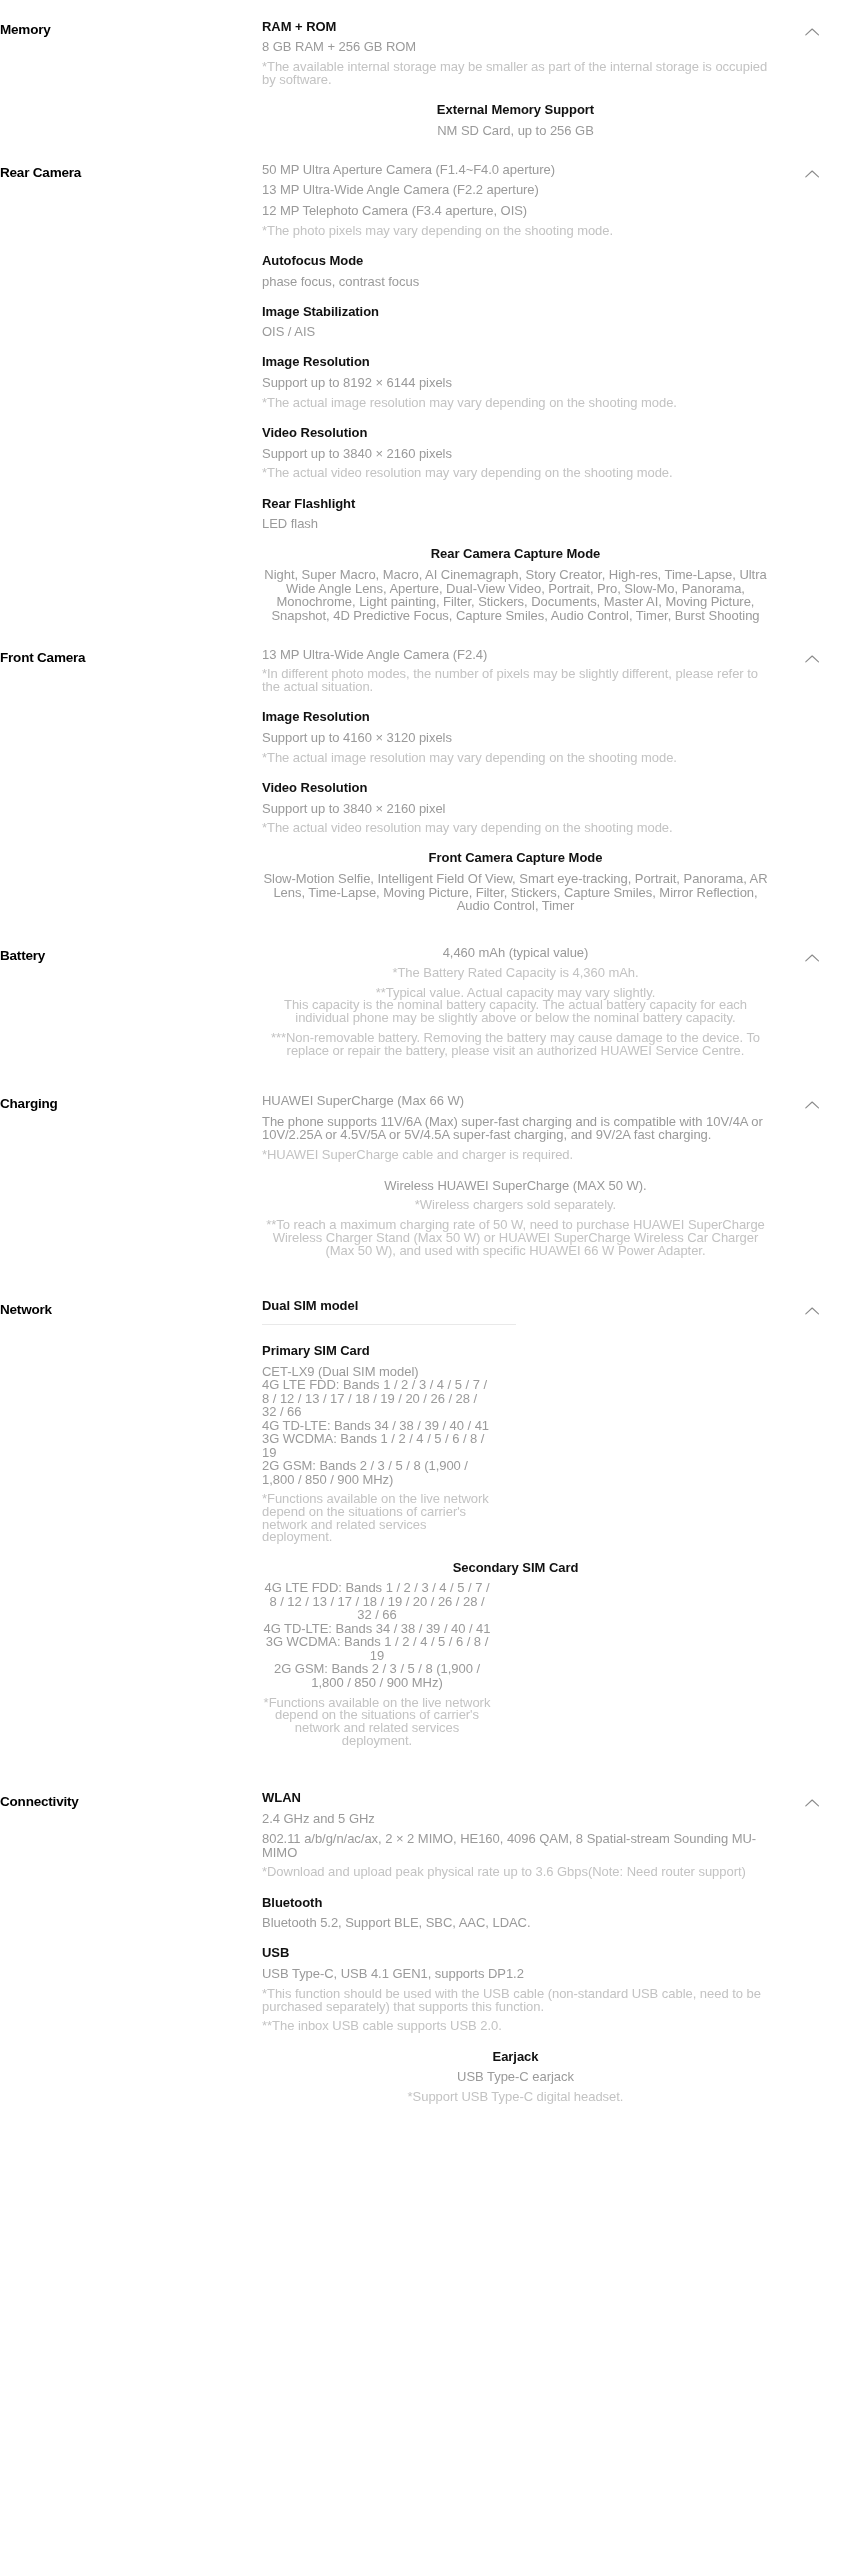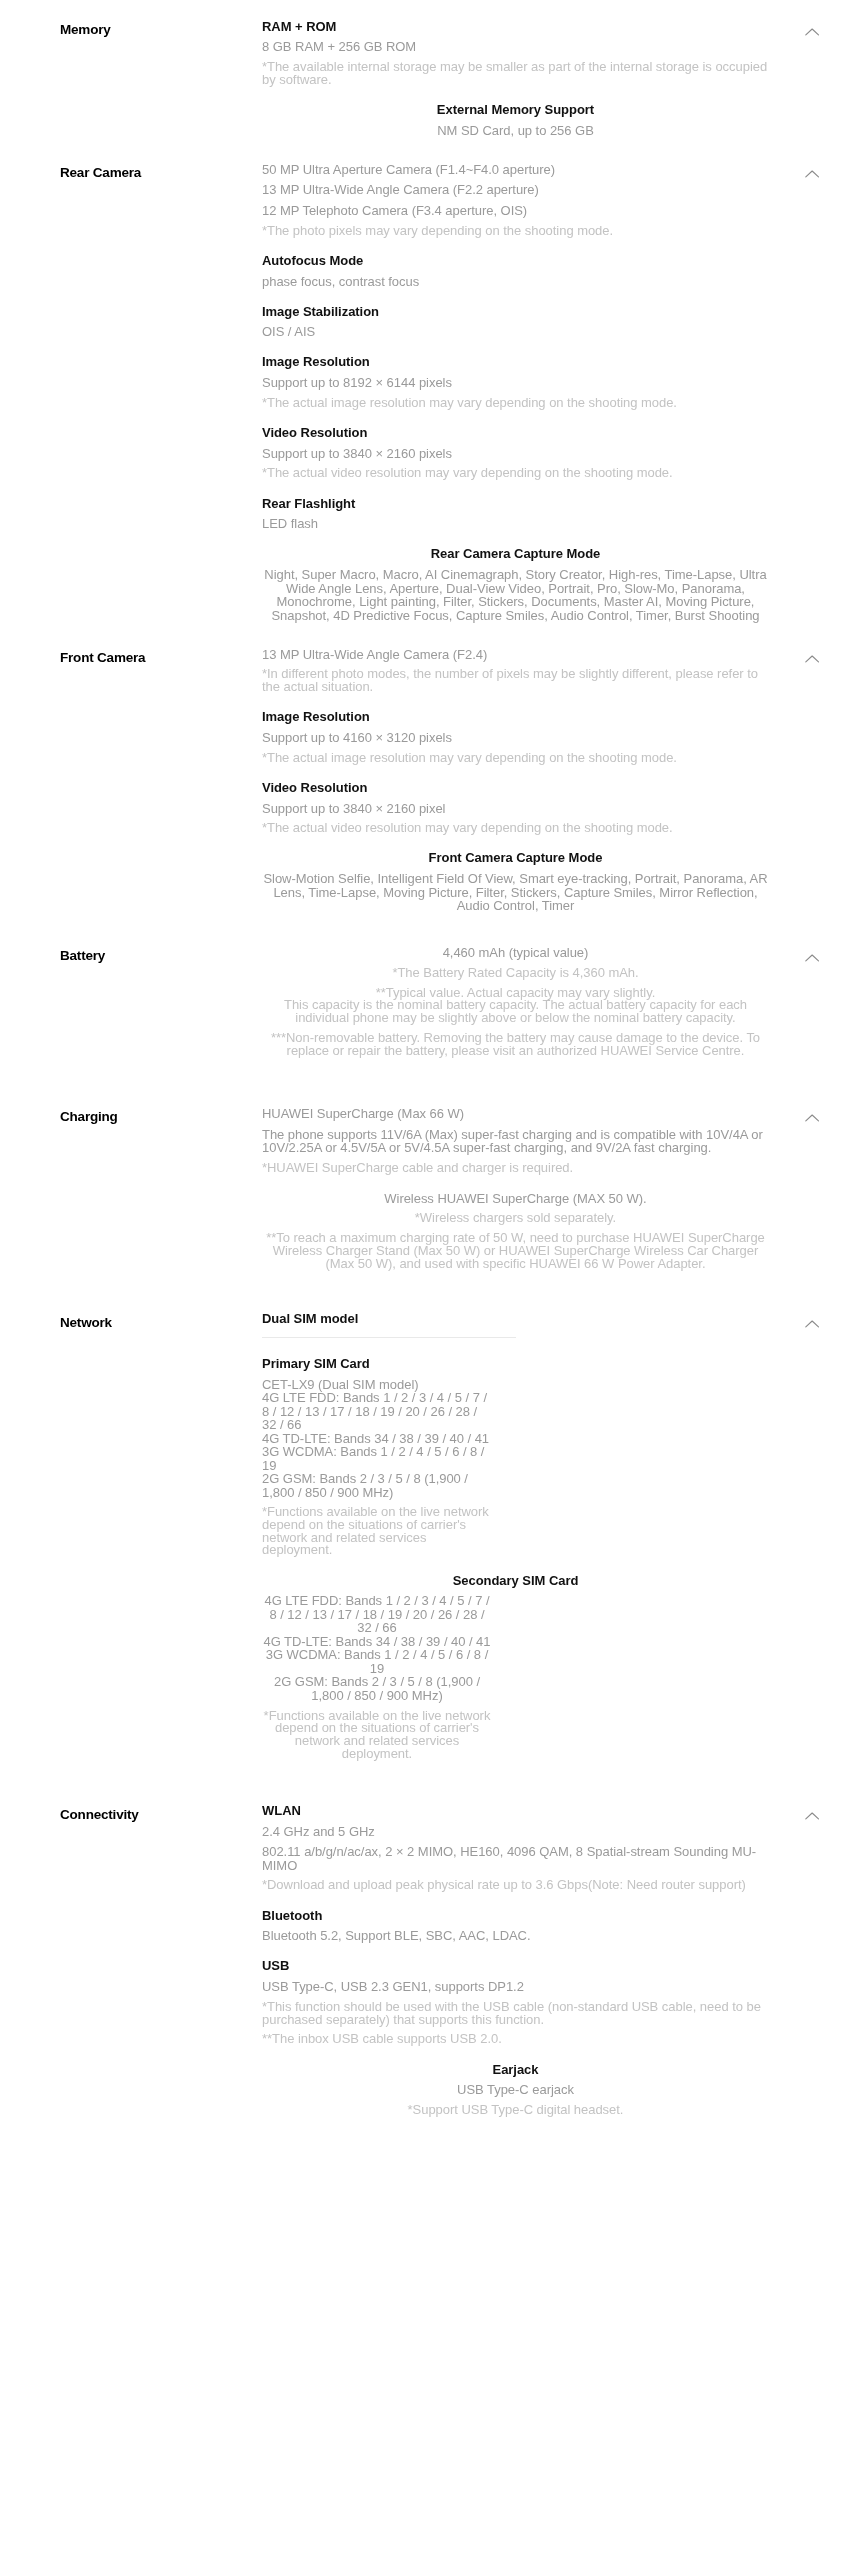--- a/index.html
+++ b/index.html
@@ -26,21 +26,20 @@
   .spec-section {
     display: flex;
     align-items: flex-start;
     position: relative;
     padding-right: 32px;
   }
 
   .section-label-col {
     width: 262px;
     flex: 0 0 262px;
-    padding-left: 60px;
     padding-top: 0.8px;
   }
 
   .section-label {
     font-size: 13.5px;
     font-weight: bold;
     line-height: 17.5px;
     color: #000;
     letter-spacing: -0.2px;
     white-space: nowrap;
@@ -106,21 +105,21 @@
     background: #e9e9e9;
     width: 254px;
     margin: 11px 0 20.6px 0;
   }
 
   
   #section-memory       { margin-top: 14.3px; }
   #section-rear-camera  { margin-top: 24px; }
   #section-front-camera { margin-top: 24px; }
   #section-battery      { margin-top: 32px; }
-  #section-charging     { margin-top: 48px; }
+  #section-charging     { margin-top: 35px; }
   #section-network      { margin-top: 41px; }
   #section-connectivity { margin-top: 43px; }
 </style>
 </head>
 <body>
 
 <div class="spec-sheet">
     <div class="spec-section" id="section-memory">
       <div class="section-label-col">
         <div class="section-label">Memory</div>
@@ -290,21 +289,21 @@
           <div class="block-line">2.4 GHz and 5 GHz</div>
           <div class="block-line">802.11 a/b/g/n/ac/ax, 2 × 2 MIMO, HE160, 4096 QAM, 8 Spatial-stream Sounding MU-MIMO</div>
           <div class="block-note">*Download and upload peak physical rate up to 3.6 Gbps(Note: Need router support)</div>
         </div>
         <div class="spec-block">
           <div class="block-title">Bluetooth</div>
           <div class="block-line">Bluetooth 5.2, Support BLE, SBC, AAC, LDAC.</div>
         </div>
         <div class="spec-block">
           <div class="block-title">USB</div>
-          <div class="block-line">USB Type-C, USB 2.3 GEN1, supports DP1.2</div>
+          <div class="block-line">USB Type-C, USB 4.1 GEN1, supports DP1.2</div>
           <div class="block-note">*This function should be used with the USB cable (non-standard USB cable, need to be purchased separately) that supports this function.</div>
           <div class="block-note">**The inbox USB cable supports USB 2.0.</div>
         </div>
         <div class="spec-block">
           <div class="block-title">Earjack</div>
           <div class="block-line">USB Type-C earjack</div>
           <div class="block-note">*Support USB Type-C digital headset.</div>
         </div>
       </div>
       <div class="section-toggle">

